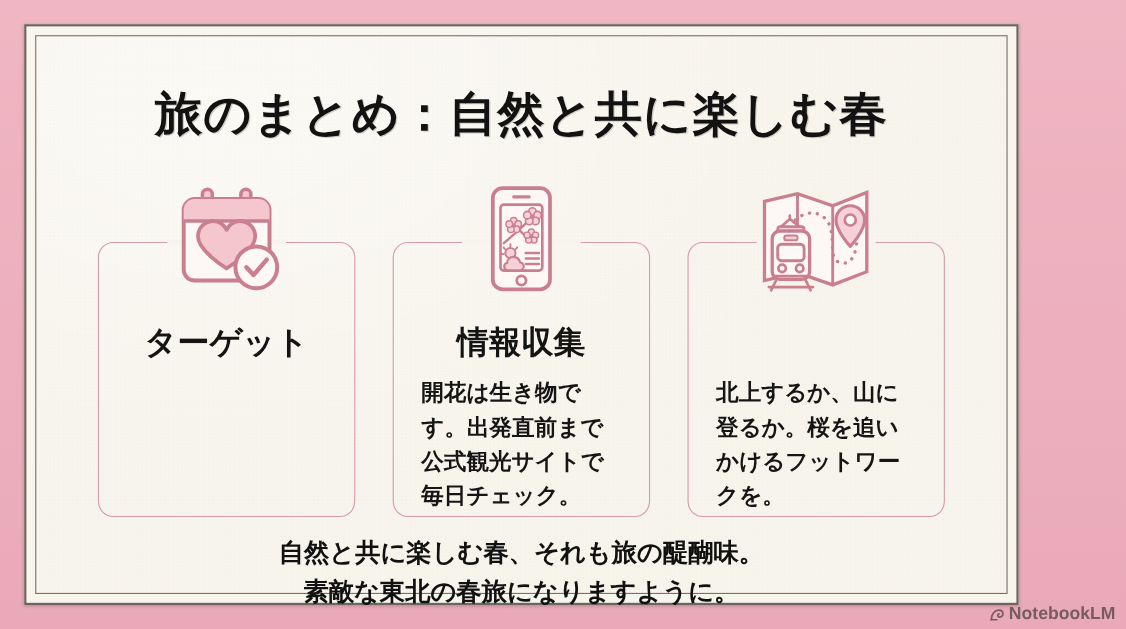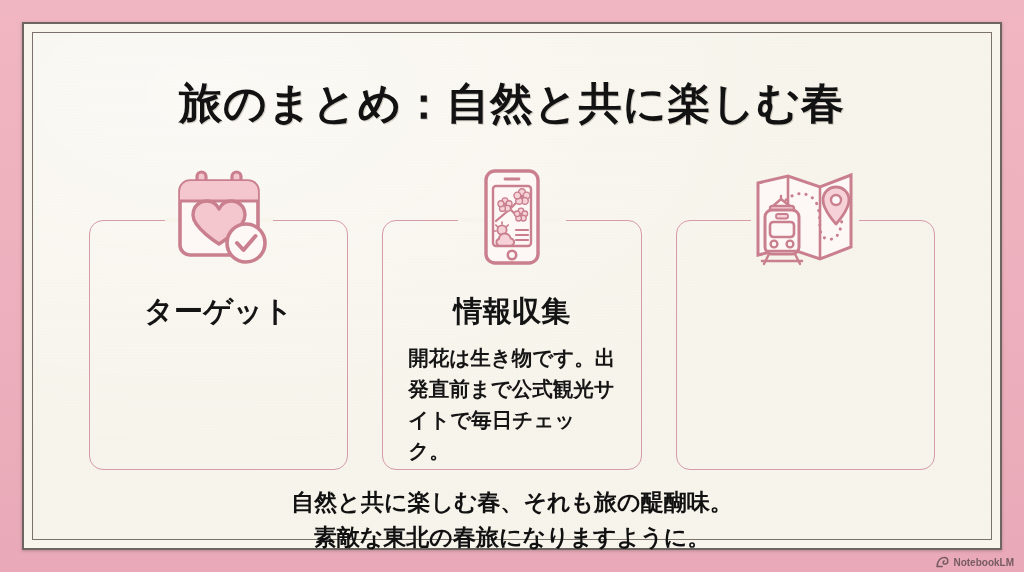--- a/index.html
+++ b/index.html
@@ -30,21 +30,21 @@
     inset: 0;
     background: linear-gradient(180deg, #F0B6C2 0%, #EDAFBD 55%, #E9A9B8 100%);
     pointer-events: none;
   }
 
   
   .frame-outer {
     position: absolute;
     left: 22px;
     top: 22px;
-    width: 980px;
+    width: 904px;
     height: 528px;
     box-sizing: border-box;
     border: 2px solid #6E6560;
     background: #F8F5ED;
     box-shadow: 0 1px 3px rgba(90, 70, 70, .35);
   }
   .frame-inner {
     position: absolute;
     left: 8px;
     top: 8px;
@@ -182,21 +182,21 @@
 
   
   .watermark {
     position: absolute;
     right: 10px;
     bottom: 4px;
     z-index: 5;
     display: flex;
     align-items: center;
     gap: 4px;
-    font-size: 10px;
+    font-size: 16px;
     font-weight: 600;
     color: #5E4A50;
     opacity: .82;
   }
   .watermark svg { display: block; }
 </style>
 </head>
 <body>
 
 <div id="slide-root">
@@ -331,20 +331,21 @@
                 <circle cx="24" cy="79" r="3.4" fill="none" stroke="#C97F8E" stroke-width="2.4"></circle>
                 <circle cx="40" cy="79" r="3.4" fill="none" stroke="#C97F8E" stroke-width="2.4"></circle>
 
                 <line x1="15" y1="86" x2="49" y2="86" stroke="#C97F8E" stroke-width="2.4"></line>
 
                 <path d="M12 96 L52 96" stroke="#C97F8E" stroke-width="2.6" stroke-linecap="round"></path>
                 <path d="M19 89 L14 99 M45 89 L50 99" stroke="#C97F8E" stroke-width="2.4" stroke-linecap="round"></path>
               </svg>
             </div>
 
+            <div class="card-body">北上するか、山に登るか。桜を追いかけるフットワークを。</div>
           </div>
 
         </div>
 
         <div class="closing">
           <div>自然と共に楽しむ春、それも旅の醍醐味。</div>
           <div>素敵な東北の春旅になりますように。</div>
         </div>
 
       </div>

